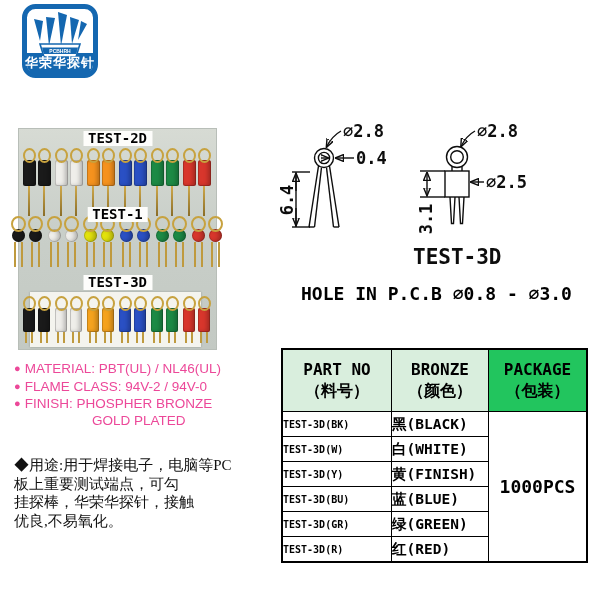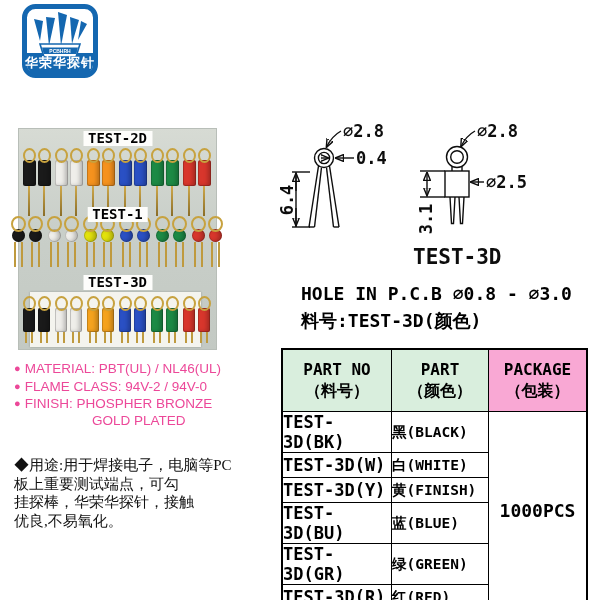--- a/index.html
+++ b/index.html
@@ -78,21 +78,21 @@
   
   .parts-table{position:absolute;left:281px;top:348px;border-collapse:collapse;
                table-layout:fixed;background:#fff;border:2.5px solid #000;}
   .parts-table th,.parts-table td{border:1.5px solid #000;padding:0;margin-left:20px;}
   .parts-table th{background:#d9eedd;height:61px;text-align:center;vertical-align:middle;}
   .th-en{font-family:"DejaVu Sans Mono","Liberation Mono",monospace;
          font-weight:bold;font-size:16px;line-height:20px;}
   .th-cn{font-weight:bold;font-size:16px;line-height:22px;}
   .parts-table td{height:24px;font-weight:bold;}
   .part-cell{width:108px;font-family:"DejaVu Sans Mono","Liberation Mono",monospace;
-             font-size:17px;padding-left:2px;}
+             font-size:10px;padding-left:2px;}
   .color-cell{width:96px;font-size:14.5px;padding-left:3px;
               font-family:"DejaVu Sans Mono","Liberation Mono",monospace;}
   .pkg-cell{width:97px;text-align:center;font-size:18px;
             font-family:"DejaVu Sans Mono","Liberation Mono",monospace;}
 </style>
 </head>
 <body>
 
 <div class="page">
 
@@ -360,21 +360,20 @@
       <path d="M195,31 Q186,36 181,46.5" marker-end="url(#arw)" stroke-width="1.2"></path>
 
       <text class="dim-text" x="206" y="88">∅2.5</text>
       <path d="M204,82 L190.5,82" marker-end="url(#arw)" stroke-width="1.2"></path>
 
       <text class="cap-text" x="133" y="164">TEST-3D</text>
     </g>
   </svg>
 
   <div class="hole-line">HOLE IN P.C.B ∅0.8 - ∅3.0</div>
-  <div class="part-line">料号:TEST-3D(颜色)</div>
 
   <div class="specs">
     <div class="item"><span class="bullet">●</span><span>MATERIAL: PBT(UL) / NL46(UL)</span></div>
     <div class="item"><span class="bullet">●</span><span>FLAME CLASS: 94V-2 / 94V-0</span></div>
     <div class="item"><span class="bullet">●</span><span>FINISH: PHOSPHER BRONZE</span></div>
     <div class="cont">GOLD PLATED</div>
   </div>
 
   <div class="usage">
     <div>◆用途:用于焊接电子，电脑等PC</div>
@@ -384,24 +383,24 @@
   </div>
 
   <table class="parts-table">
     <thead>
       <tr>
         <th style="background: rgb(217, 238, 221);">
           <div class="th-en">PART NO</div>
           <div class="th-cn">（料号）</div>
         </th>
         <th style="background: rgb(217, 238, 221);">
-          <div class="th-en">PART</div>
+          <div class="th-en">BRONZE</div>
           <div class="th-cn">（颜色）</div>
         </th>
-        <th style="background: #f9a8d4;">
+        <th style="background: #22c55e;">
           <div class="th-en">PACKAGE</div>
           <div class="th-cn">（包装）</div>
         </th>
       </tr>
     </thead>
     <tbody>
         <tr>
           <td class="part-cell">TEST-3D(BK)</td>
           <td class="color-cell">黑(BLACK)</td>
           <td class="pkg-cell" rowspan="6">1000PCS</td>

